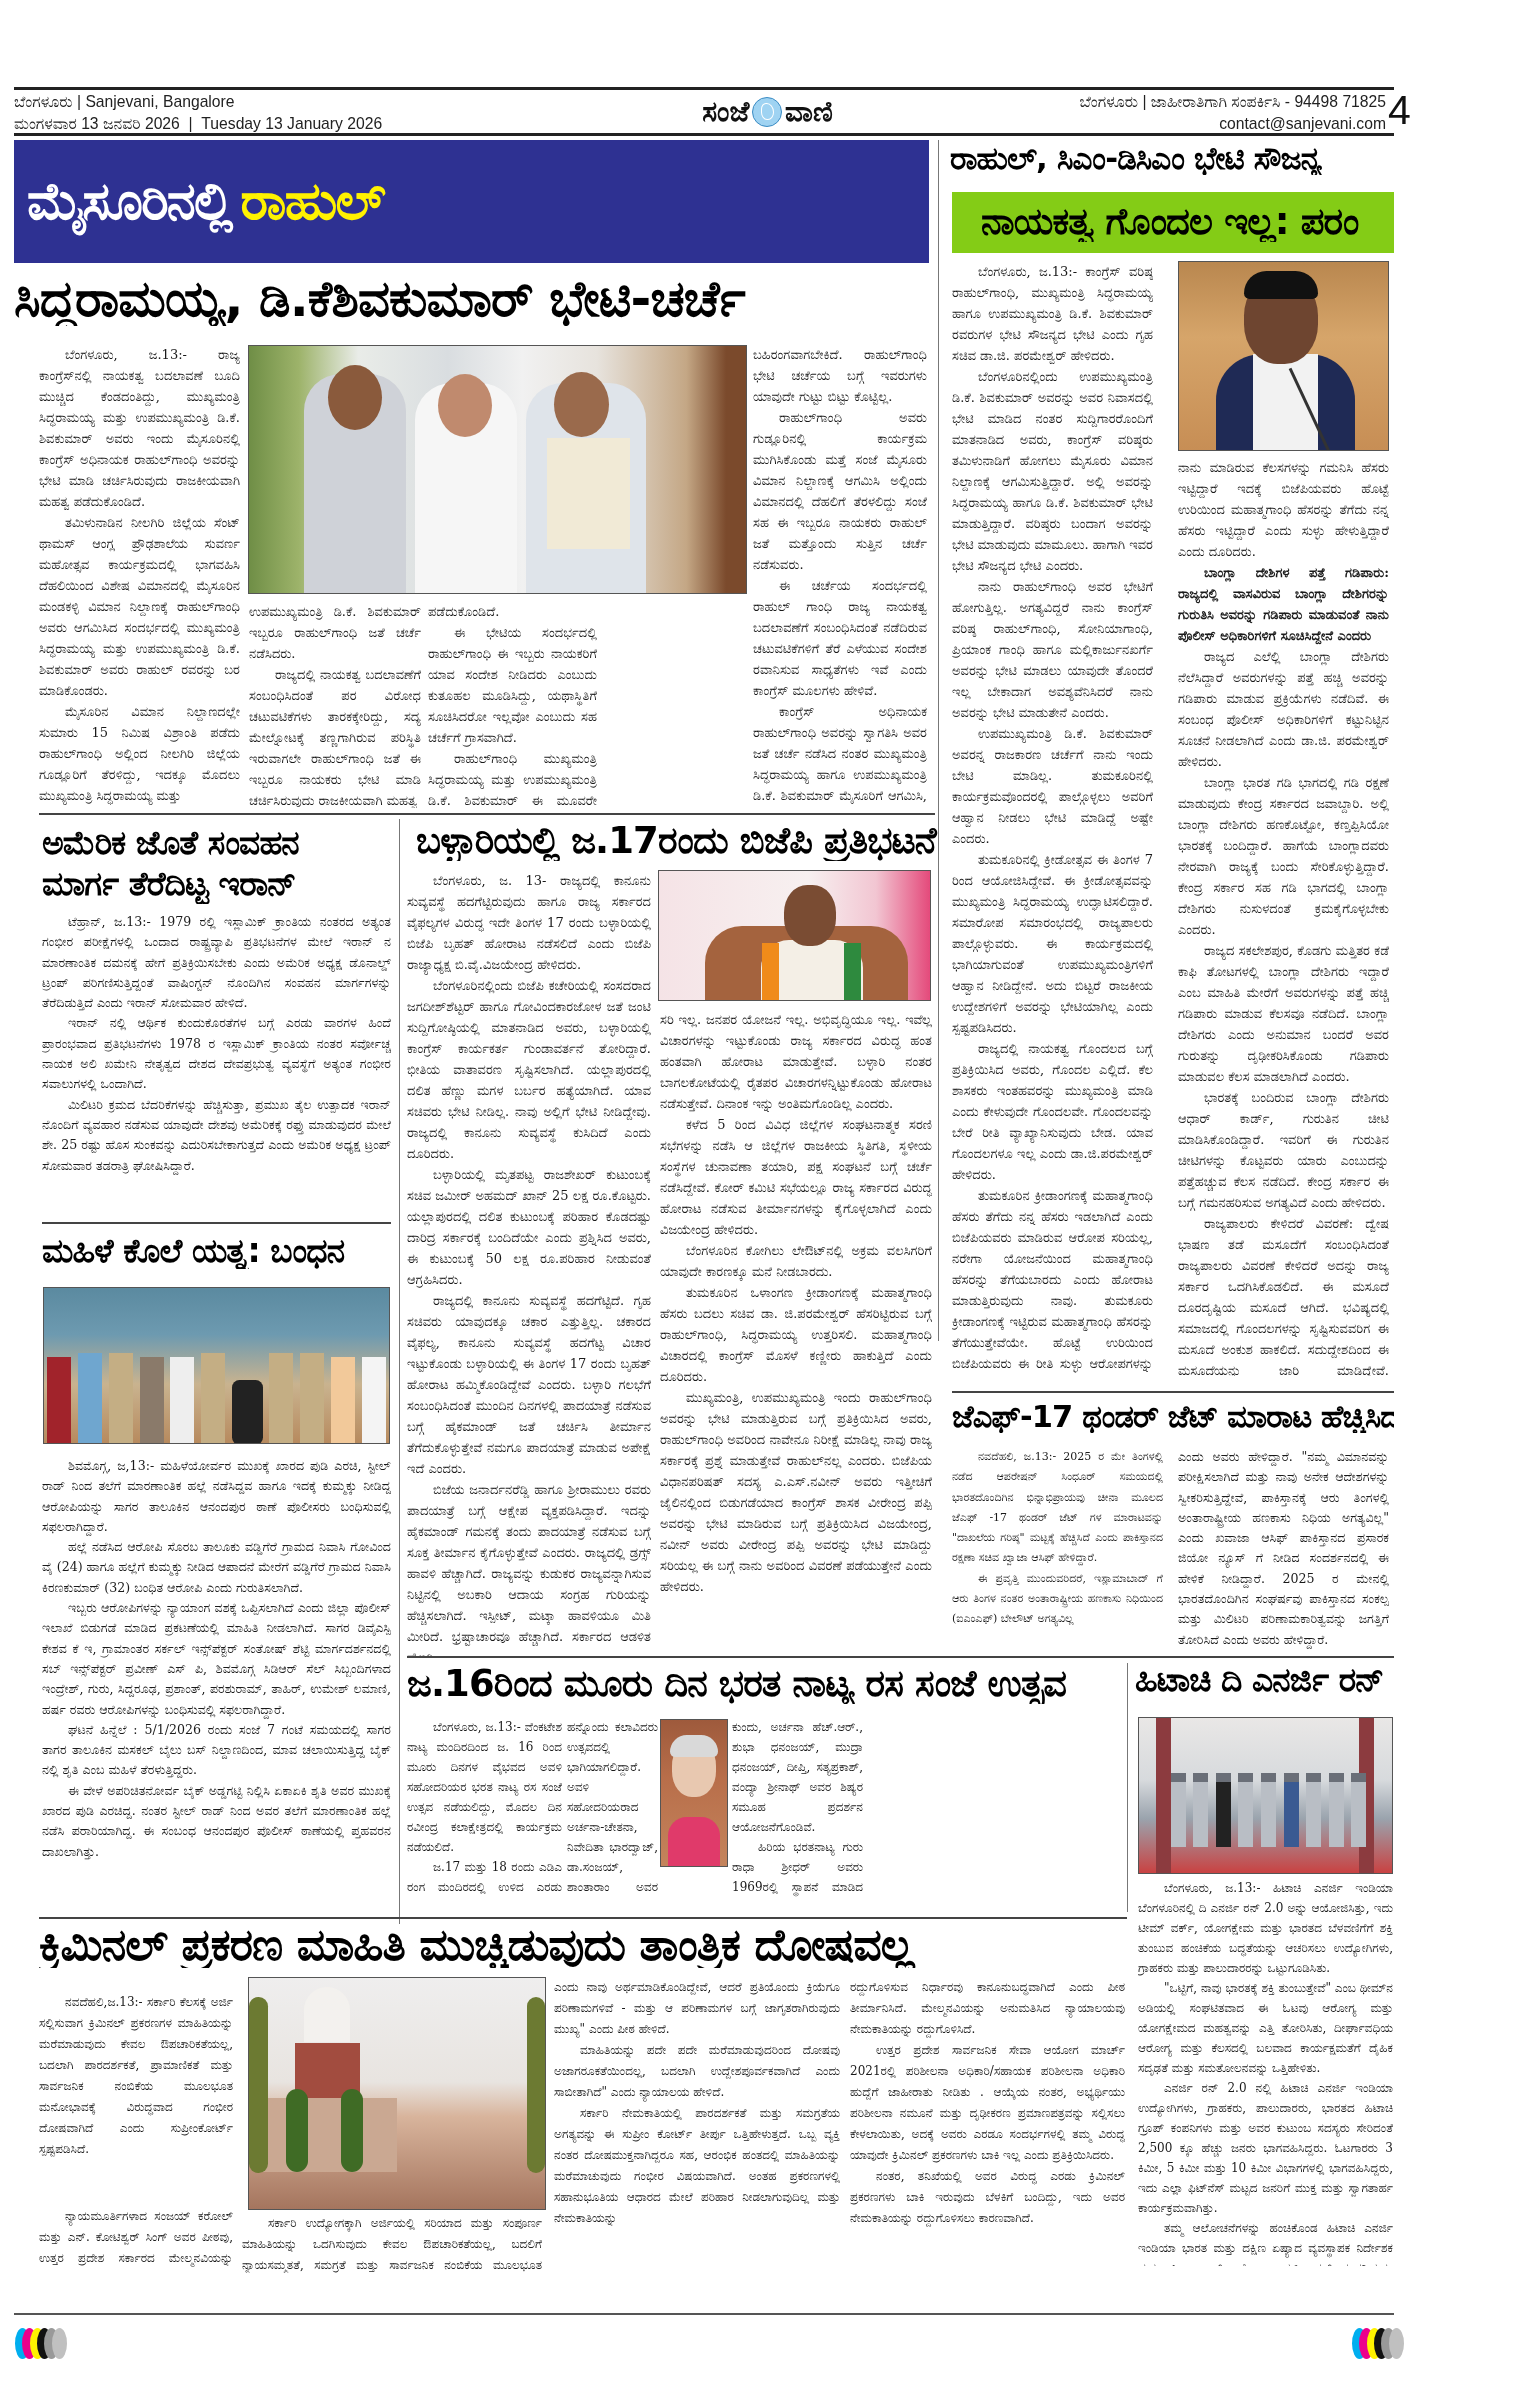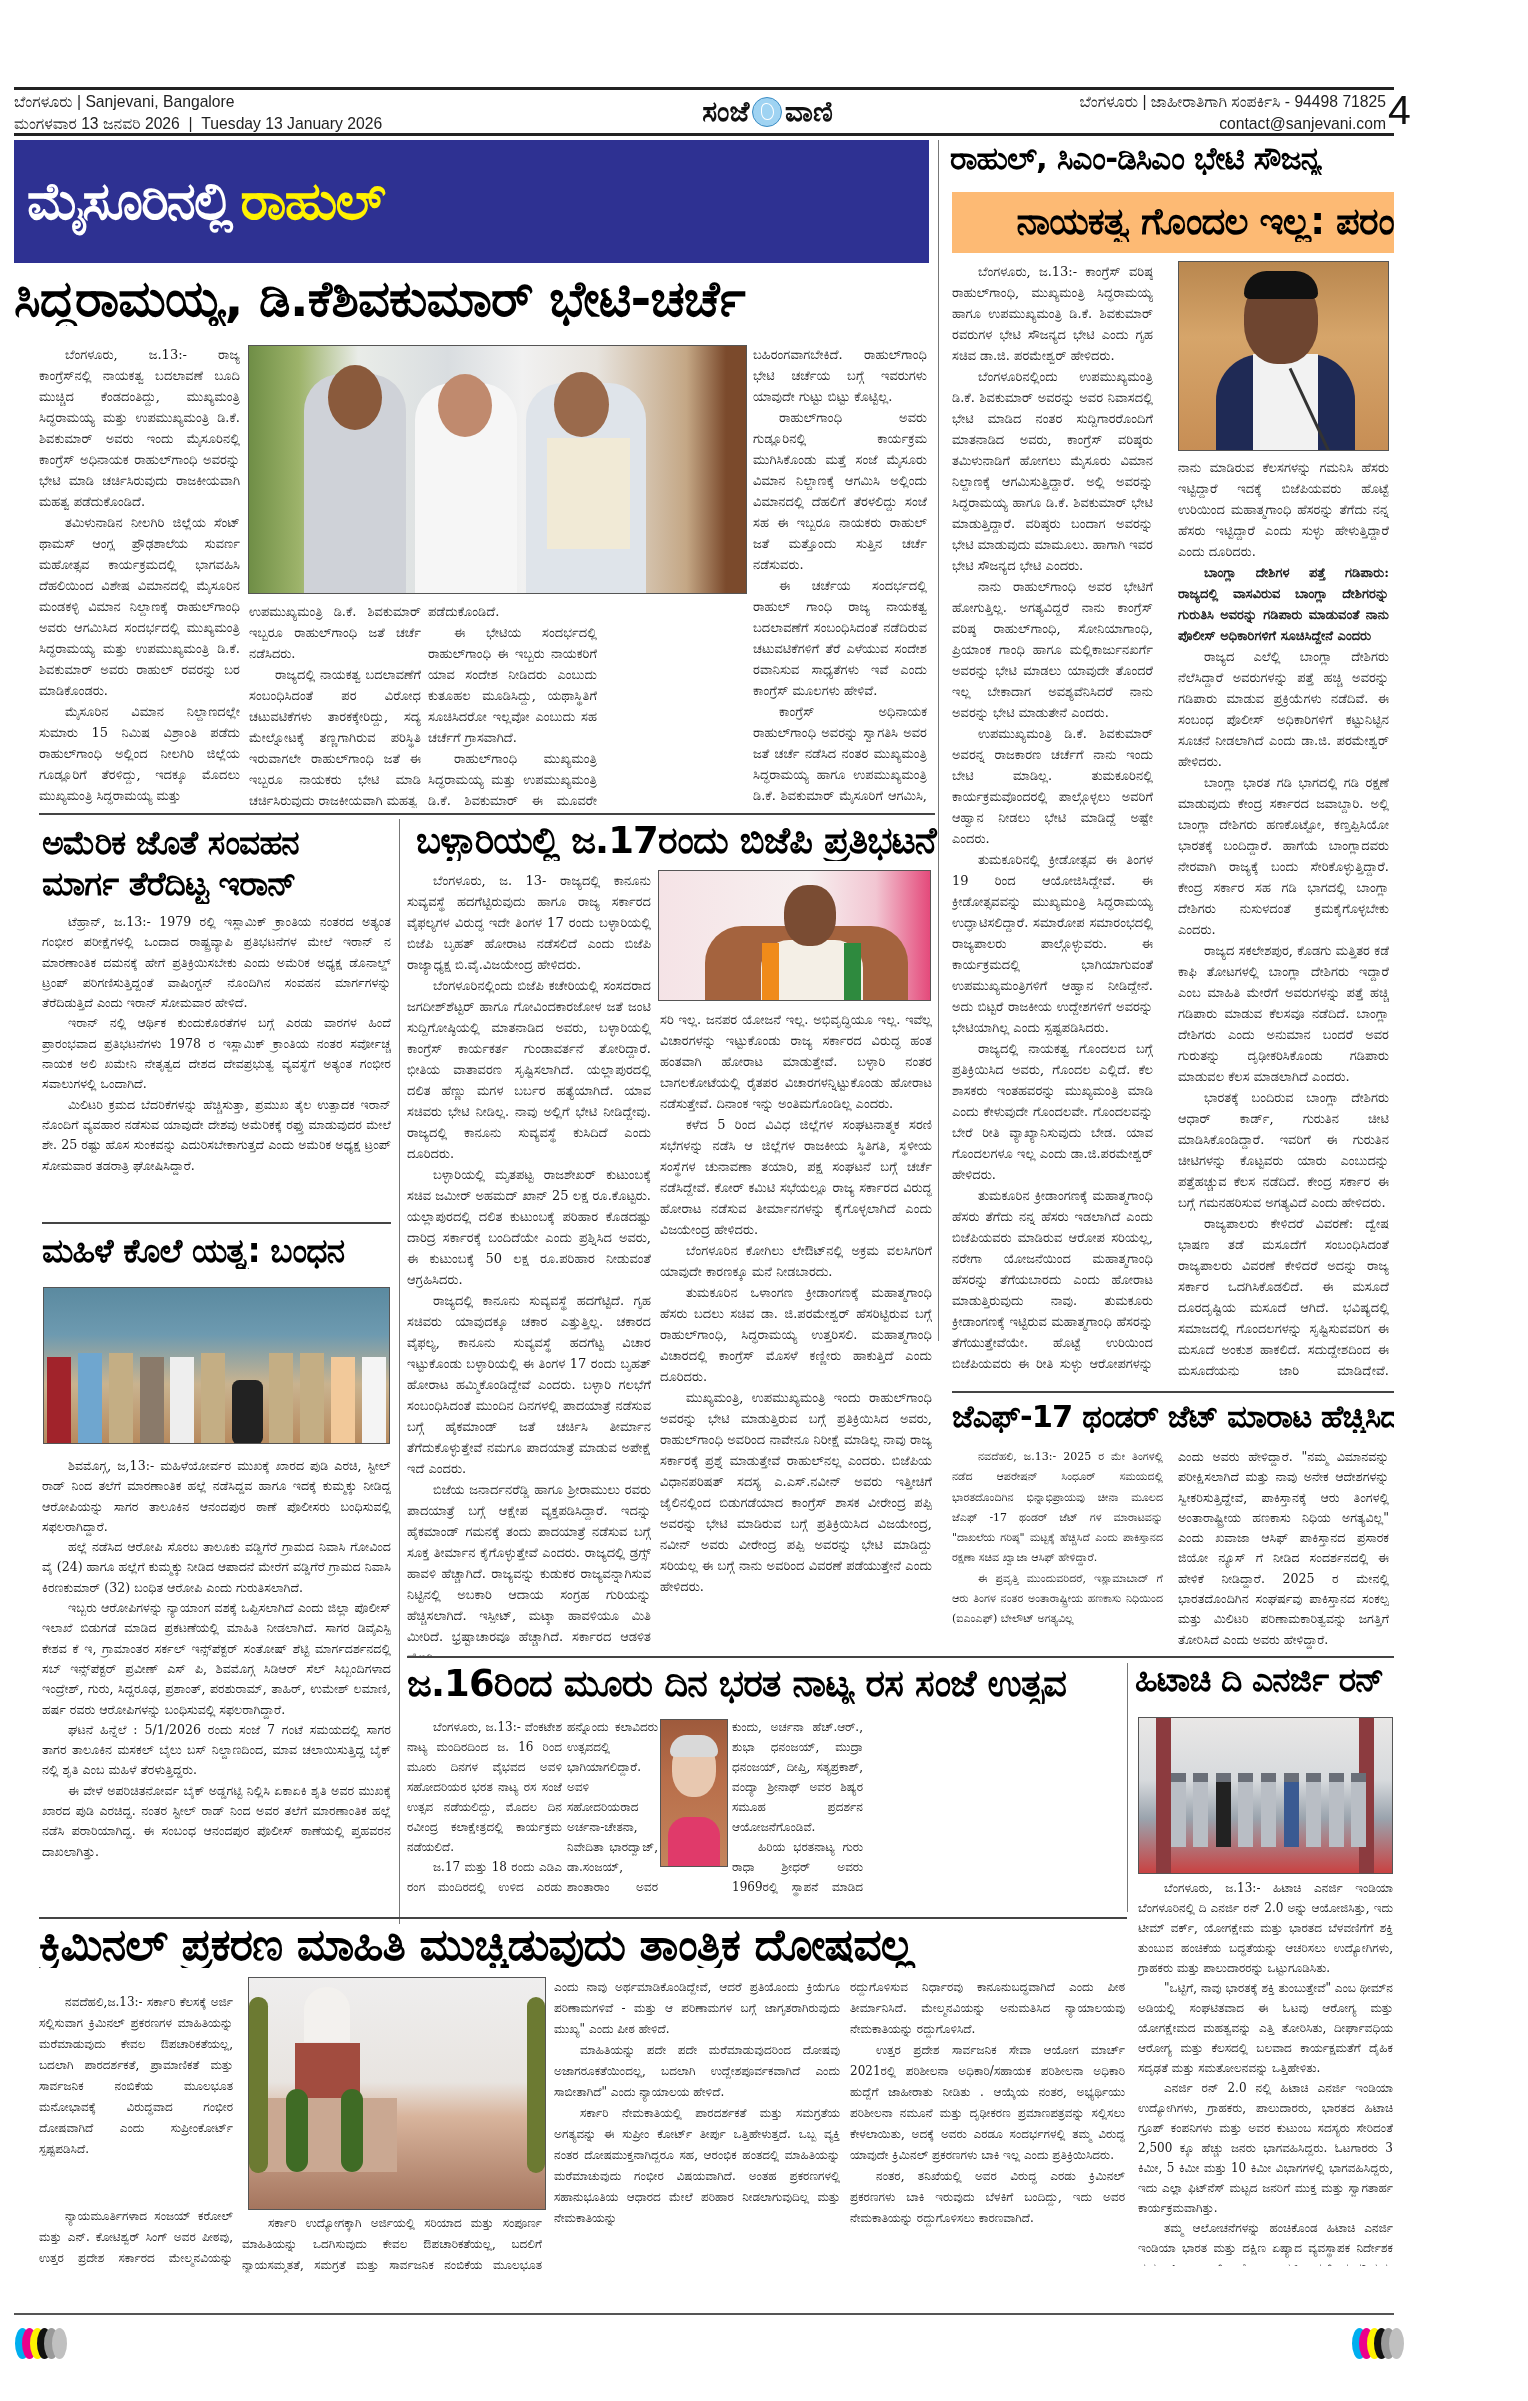--- a/index.html
+++ b/index.html
@@ -82,29 +82,29 @@
 <div class="abs body-text" style="left:753px;top:344px;width:174px;height:464px;" data-name="lead-col-4">
   <p style="text-indent:0" data-name="lead-paragraph">ಬಹಿರಂಗವಾಗಬೇಕಿದೆ. ರಾಹುಲ್‌ಗಾಂಧಿ ಭೇಟಿ ಚರ್ಚೆಯ ಬಗ್ಗೆ ಇವರುಗಳು ಯಾವುದೇ ಗುಟ್ಟು ಬಿಟ್ಟು ಕೊಟ್ಟಿಲ್ಲ.</p>
   <p data-name="lead-paragraph">ರಾಹುಲ್‌ಗಾಂಧಿ ಅವರು ಗುಡ್ಲೂರಿನಲ್ಲಿ ಕಾರ್ಯಕ್ರಮ ಮುಗಿಸಿಕೊಂಡು ಮತ್ತೆ ಸಂಜೆ ಮೈಸೂರು ವಿಮಾನ ನಿಲ್ದಾಣಕ್ಕೆ ಆಗಮಿಸಿ ಅಲ್ಲಿಂದು ವಿಮಾನದಲ್ಲಿ ದೆಹಲಿಗೆ ತೆರಳಲಿದ್ದು ಸಂಜೆ ಸಹ ಈ ಇಬ್ಬರೂ ನಾಯಕರು ರಾಹುಲ್ ಜತೆ ಮತ್ತೊಂದು ಸುತ್ತಿನ ಚರ್ಚೆ ನಡೆಸುವರು.</p>
   <p data-name="lead-paragraph">ಈ ಚರ್ಚೆಯ ಸಂದರ್ಭದಲ್ಲಿ ರಾಹುಲ್ ಗಾಂಧಿ ರಾಜ್ಯ ನಾಯಕತ್ವ ಬದಲಾವಣೆಗೆ ಸಂಬಂಧಿಸಿದಂತೆ ನಡೆದಿರುವ ಚಟುವಟಿಕೆಗಳಿಗೆ ತೆರೆ ಎಳೆಯುವ ಸಂದೇಶ ರವಾನಿಸುವ ಸಾಧ್ಯತೆಗಳು ಇವೆ ಎಂದು ಕಾಂಗ್ರೆಸ್ ಮೂಲಗಳು ಹೇಳಿವೆ.</p>
   <p data-name="lead-paragraph">ಕಾಂಗ್ರೆಸ್ ಅಧಿನಾಯಕ ರಾಹುಲ್‌ಗಾಂಧಿ ಅವರನ್ನು ಸ್ವಾಗತಿಸಿ ಅವರ ಜತೆ ಚರ್ಚೆ ನಡೆಸಿದ ನಂತರ ಮುಖ್ಯಮಂತ್ರಿ ಸಿದ್ಧರಾಮಯ್ಯ ಹಾಗೂ ಉಪಮುಖ್ಯಮಂತ್ರಿ ಡಿ.ಕೆ. ಶಿವಕುಮಾರ್ ಮೈಸೂರಿಗೆ ಆಗಮಿಸಿ, ಸಂಜೆ ಅವರನ್ನು ಬೀಳ್ಕೊಟ್ಟ ನಂತರ ಬೆಂಗಳೂರಿಗೆ ವಾಪಸ್ಸಾಗುವರು.</p>
 </div>
 
 <div class="vrule" style="left:938px;top:140px;height:1201px;width:0.9px;background:#777;" data-name="column-divider"></div>
 
 <div class="abs hl" style="left:950px;top:142px;width:444px;font-size:31px;" data-name="param-kicker">ರಾಹುಲ್, ಸಿಎಂ-ಡಿಸಿಎಂ ಭೇಟಿ ಸೌಜನ್ಯ</div>
-<div class="abs" style="left:952px;top:192px;width:442px;height:61px;background:#fdba74;display:flex;align-items:center;justify-content:flex-end;" data-name="param-headline-box">
+<div class="abs" style="left:952px;top:192px;width:442px;height:61px;background:#84cc16;display:flex;align-items:center;justify-content:flex-start;padding-left:29px;" data-name="param-headline-box">
   <span class="hl" style="font-size:37px;" data-name="param-headline">ನಾಯಕತ್ವ ಗೊಂದಲ ಇಲ್ಲ: ಪರಂ</span>
 </div>
 <div class="abs body-text" style="left:952px;top:261px;width:201px;height:1115px;" data-name="param-col-1">
   <p data-name="param-paragraph">ಬೆಂಗಳೂರು, ಜ.13:- ಕಾಂಗ್ರೆಸ್ ವರಿಷ್ಠ ರಾಹುಲ್‌ಗಾಂಧಿ, ಮುಖ್ಯಮಂತ್ರಿ ಸಿದ್ಧರಾಮಯ್ಯ ಹಾಗೂ ಉಪಮುಖ್ಯಮಂತ್ರಿ ಡಿ.ಕೆ. ಶಿವಕುಮಾರ್ ರವರುಗಳ ಭೇಟಿ ಸೌಜನ್ಯದ ಭೇಟಿ ಎಂದು ಗೃಹ ಸಚಿವ ಡಾ.ಜಿ. ಪರಮೇಶ್ವರ್ ಹೇಳಿದರು.</p>
   <p data-name="param-paragraph">ಬೆಂಗಳೂರಿನಲ್ಲಿಂದು ಉಪಮುಖ್ಯಮಂತ್ರಿ ಡಿ.ಕೆ. ಶಿವಕುಮಾರ್ ಅವರನ್ನು ಅವರ ನಿವಾಸದಲ್ಲಿ ಭೇಟಿ ಮಾಡಿದ ನಂತರ ಸುದ್ದಿಗಾರರೊಂದಿಗೆ ಮಾತನಾಡಿದ ಅವರು, ಕಾಂಗ್ರೆಸ್ ವರಿಷ್ಠರು ತಮಿಳುನಾಡಿಗೆ ಹೋಗಲು ಮೈಸೂರು ವಿಮಾನ ನಿಲ್ದಾಣಕ್ಕೆ ಆಗಮಿಸುತ್ತಿದ್ದಾರೆ. ಅಲ್ಲಿ ಅವರನ್ನು ಸಿದ್ಧರಾಮಯ್ಯ ಹಾಗೂ ಡಿ.ಕೆ. ಶಿವಕುಮಾರ್ ಭೇಟಿ ಮಾಡುತ್ತಿದ್ದಾರೆ. ವರಿಷ್ಠರು ಬಂದಾಗ ಅವರನ್ನು ಭೇಟಿ ಮಾಡುವುದು ಮಾಮೂಲು. ಹಾಗಾಗಿ ಇವರ ಭೇಟಿ ಸೌಜನ್ಯದ ಭೇಟಿ ಎಂದರು.</p>
   <p data-name="param-paragraph">ನಾನು ರಾಹುಲ್‌ಗಾಂಧಿ ಅವರ ಭೇಟಿಗೆ ಹೋಗುತ್ತಿಲ್ಲ. ಅಗತ್ಯವಿದ್ದರೆ ನಾನು ಕಾಂಗ್ರೆಸ್ ವರಿಷ್ಠ ರಾಹುಲ್‌ಗಾಂಧಿ, ಸೋನಿಯಾಗಾಂಧಿ, ಪ್ರಿಯಾಂಕ ಗಾಂಧಿ ಹಾಗೂ ಮಲ್ಲಿಕಾರ್ಜುನಖರ್ಗೆ ಅವರನ್ನು ಭೇಟಿ ಮಾಡಲು ಯಾವುದೇ ತೊಂದರೆ ಇಲ್ಲ ಬೇಕಾದಾಗ ಅವಶ್ಯವೆನಿಸಿದರೆ ನಾನು ಅವರನ್ನು ಭೇಟಿ ಮಾಡುತೇನೆ ಎಂದರು.</p>
   <p data-name="param-paragraph">ಉಪಮುಖ್ಯಮಂತ್ರಿ ಡಿ.ಕೆ. ಶಿವಕುಮಾರ್ ಅವರನ್ನ ರಾಜಕಾರಣ ಚರ್ಚೆಗೆ ನಾನು ಇಂದು ಬೇಟಿ ಮಾಡಿಲ್ಲ. ತುಮಕೂರಿನಲ್ಲಿ ಕಾರ್ಯಕ್ರಮವೊಂದರಲ್ಲಿ ಪಾಲ್ಗೊಳ್ಳಲು ಅವರಿಗೆ ಆಹ್ವಾನ ನೀಡಲು ಭೇಟಿ ಮಾಡಿದ್ದೆ ಅಷ್ಟೇ ಎಂದರು.</p>
-  <p data-name="param-paragraph">ತುಮಕೂರಿನಲ್ಲಿ ಕ್ರೀಡೋತ್ಸವ ಈ ತಿಂಗಳ 19 ರಿಂದ ಆಯೋಜಿಸಿದ್ದೇವೆ. ಈ ಕ್ರೀಡೋತ್ಸವವನ್ನು ಮುಖ್ಯಮಂತ್ರಿ ಸಿದ್ಧರಾಮಯ್ಯ ಉದ್ಘಾಟಿಸಲಿದ್ದಾರೆ. ಸಮಾರೋಪ ಸಮಾರಂಭದಲ್ಲಿ ರಾಜ್ಯಪಾಲರು ಪಾಲ್ಗೊಳ್ಳುವರು. ಈ ಕಾರ್ಯಕ್ರಮದಲ್ಲಿ ಭಾಗಿಯಾಗುವಂತೆ ಉಪಮುಖ್ಯಮಂತ್ರಿಗಳಿಗೆ ಆಹ್ವಾನ ನೀಡಿದ್ದೇನೆ. ಅದು ಬಿಟ್ಟರೆ ರಾಜಕೀಯ ಉದ್ದೇಶಗಳಿಗೆ ಅವರನ್ನು ಭೇಟಿಯಾಗಿಲ್ಲ ಎಂದು ಸ್ಪಷ್ಟಪಡಿಸಿದರು.</p>
+  <p data-name="param-paragraph">ತುಮಕೂರಿನಲ್ಲಿ ಕ್ರೀಡೋತ್ಸವ ಈ ತಿಂಗಳ 7 ರಿಂದ ಆಯೋಜಿಸಿದ್ದೇವೆ. ಈ ಕ್ರೀಡೋತ್ಸವವನ್ನು ಮುಖ್ಯಮಂತ್ರಿ ಸಿದ್ಧರಾಮಯ್ಯ ಉದ್ಘಾಟಿಸಲಿದ್ದಾರೆ. ಸಮಾರೋಪ ಸಮಾರಂಭದಲ್ಲಿ ರಾಜ್ಯಪಾಲರು ಪಾಲ್ಗೊಳ್ಳುವರು. ಈ ಕಾರ್ಯಕ್ರಮದಲ್ಲಿ ಭಾಗಿಯಾಗುವಂತೆ ಉಪಮುಖ್ಯಮಂತ್ರಿಗಳಿಗೆ ಆಹ್ವಾನ ನೀಡಿದ್ದೇನೆ. ಅದು ಬಿಟ್ಟರೆ ರಾಜಕೀಯ ಉದ್ದೇಶಗಳಿಗೆ ಅವರನ್ನು ಭೇಟಿಯಾಗಿಲ್ಲ ಎಂದು ಸ್ಪಷ್ಟಪಡಿಸಿದರು.</p>
   <p data-name="param-paragraph">ರಾಜ್ಯದಲ್ಲಿ ನಾಯಕತ್ವ ಗೊಂದಲದ ಬಗ್ಗೆ ಪ್ರತಿಕ್ರಿಯಿಸಿದ ಅವರು, ಗೊಂದಲ ಎಲ್ಲಿದೆ. ಕೆಲ ಶಾಸಕರು ಇಂತಹವರನ್ನು ಮುಖ್ಯಮಂತ್ರಿ ಮಾಡಿ ಎಂದು ಕೇಳುವುದೇ ಗೊಂದಲವೇ. ಗೊಂದಲವನ್ನು ಬೇರೆ ರೀತಿ ವ್ಯಾಖ್ಯಾನಿಸುವುದು ಬೇಡ. ಯಾವ ಗೊಂದಲಗಳೂ ಇಲ್ಲ ಎಂದು ಡಾ.ಜಿ.ಪರಮೇಶ್ವರ್ ಹೇಳಿದರು.</p>
   <p data-name="param-paragraph">ತುಮಕೂರಿನ ಕ್ರೀಡಾಂಗಣಕ್ಕೆ ಮಹಾತ್ಮಗಾಂಧಿ ಹೆಸರು ತೆಗೆದು ನನ್ನ ಹೆಸರು ಇಡಲಾಗಿದೆ ಎಂದು ಬಿಜೆಪಿಯವರು ಮಾಡಿರುವ ಆರೋಪ ಸರಿಯಲ್ಲ, ನರೇಗಾ ಯೋಜನೆಯಿಂದ ಮಹಾತ್ಮಗಾಂಧಿ ಹೆಸರನ್ನು ತೆಗೆಯಬಾರದು ಎಂದು ಹೋರಾಟ ಮಾಡುತ್ತಿರುವುದು ನಾವು. ತುಮಕೂರು ಕ್ರೀಡಾಂಗಣಕ್ಕೆ ಇಟ್ಟಿರುವ ಮಹಾತ್ಮಗಾಂಧಿ ಹೆಸರನ್ನು ತೆಗೆಯುತ್ತೇವೆಯೇ. ಹೊಟ್ಟೆ ಉರಿಯಿಂದ ಬಿಜೆಪಿಯವರು ಈ ರೀತಿ ಸುಳ್ಳು ಆರೋಪಗಳನ್ನು ಮಾಡುತ್ತಿದ್ದಾರೆ ಎಂದರು.</p>
 
 </div>
 <div class="photo" style="left:1178px;top:261px;width:211px;height:190px;background:linear-gradient(180deg,#b9874f 0%,#d6a56a 40%,#c78e55 100%);" data-name="param-photo">
   <div style="position:absolute;left:37px;top:92px;width:139px;height:102px;background:#1f2a55;border-radius:46px 46px 0 0;" data-name="vest"></div>
   <div style="position:absolute;left:74px;top:92px;width:65px;height:102px;background:#f2f2f2;" data-name="shirt"></div>
   <div style="position:absolute;left:65px;top:14px;width:74px;height:88px;background:#6e4530;border-radius:45%;" data-name="person-head"></div>
   <div style="position:absolute;left:65px;top:9.2px;width:74px;height:28px;background:#111;border-radius:37px 37px 9.2px 9.2px;" data-name="hair"></div>
   <div style="position:absolute;left:129px;top:102px;width:2.8px;height:92px;background:#333;transform:rotate(-25deg);" data-name="microphone"></div>

